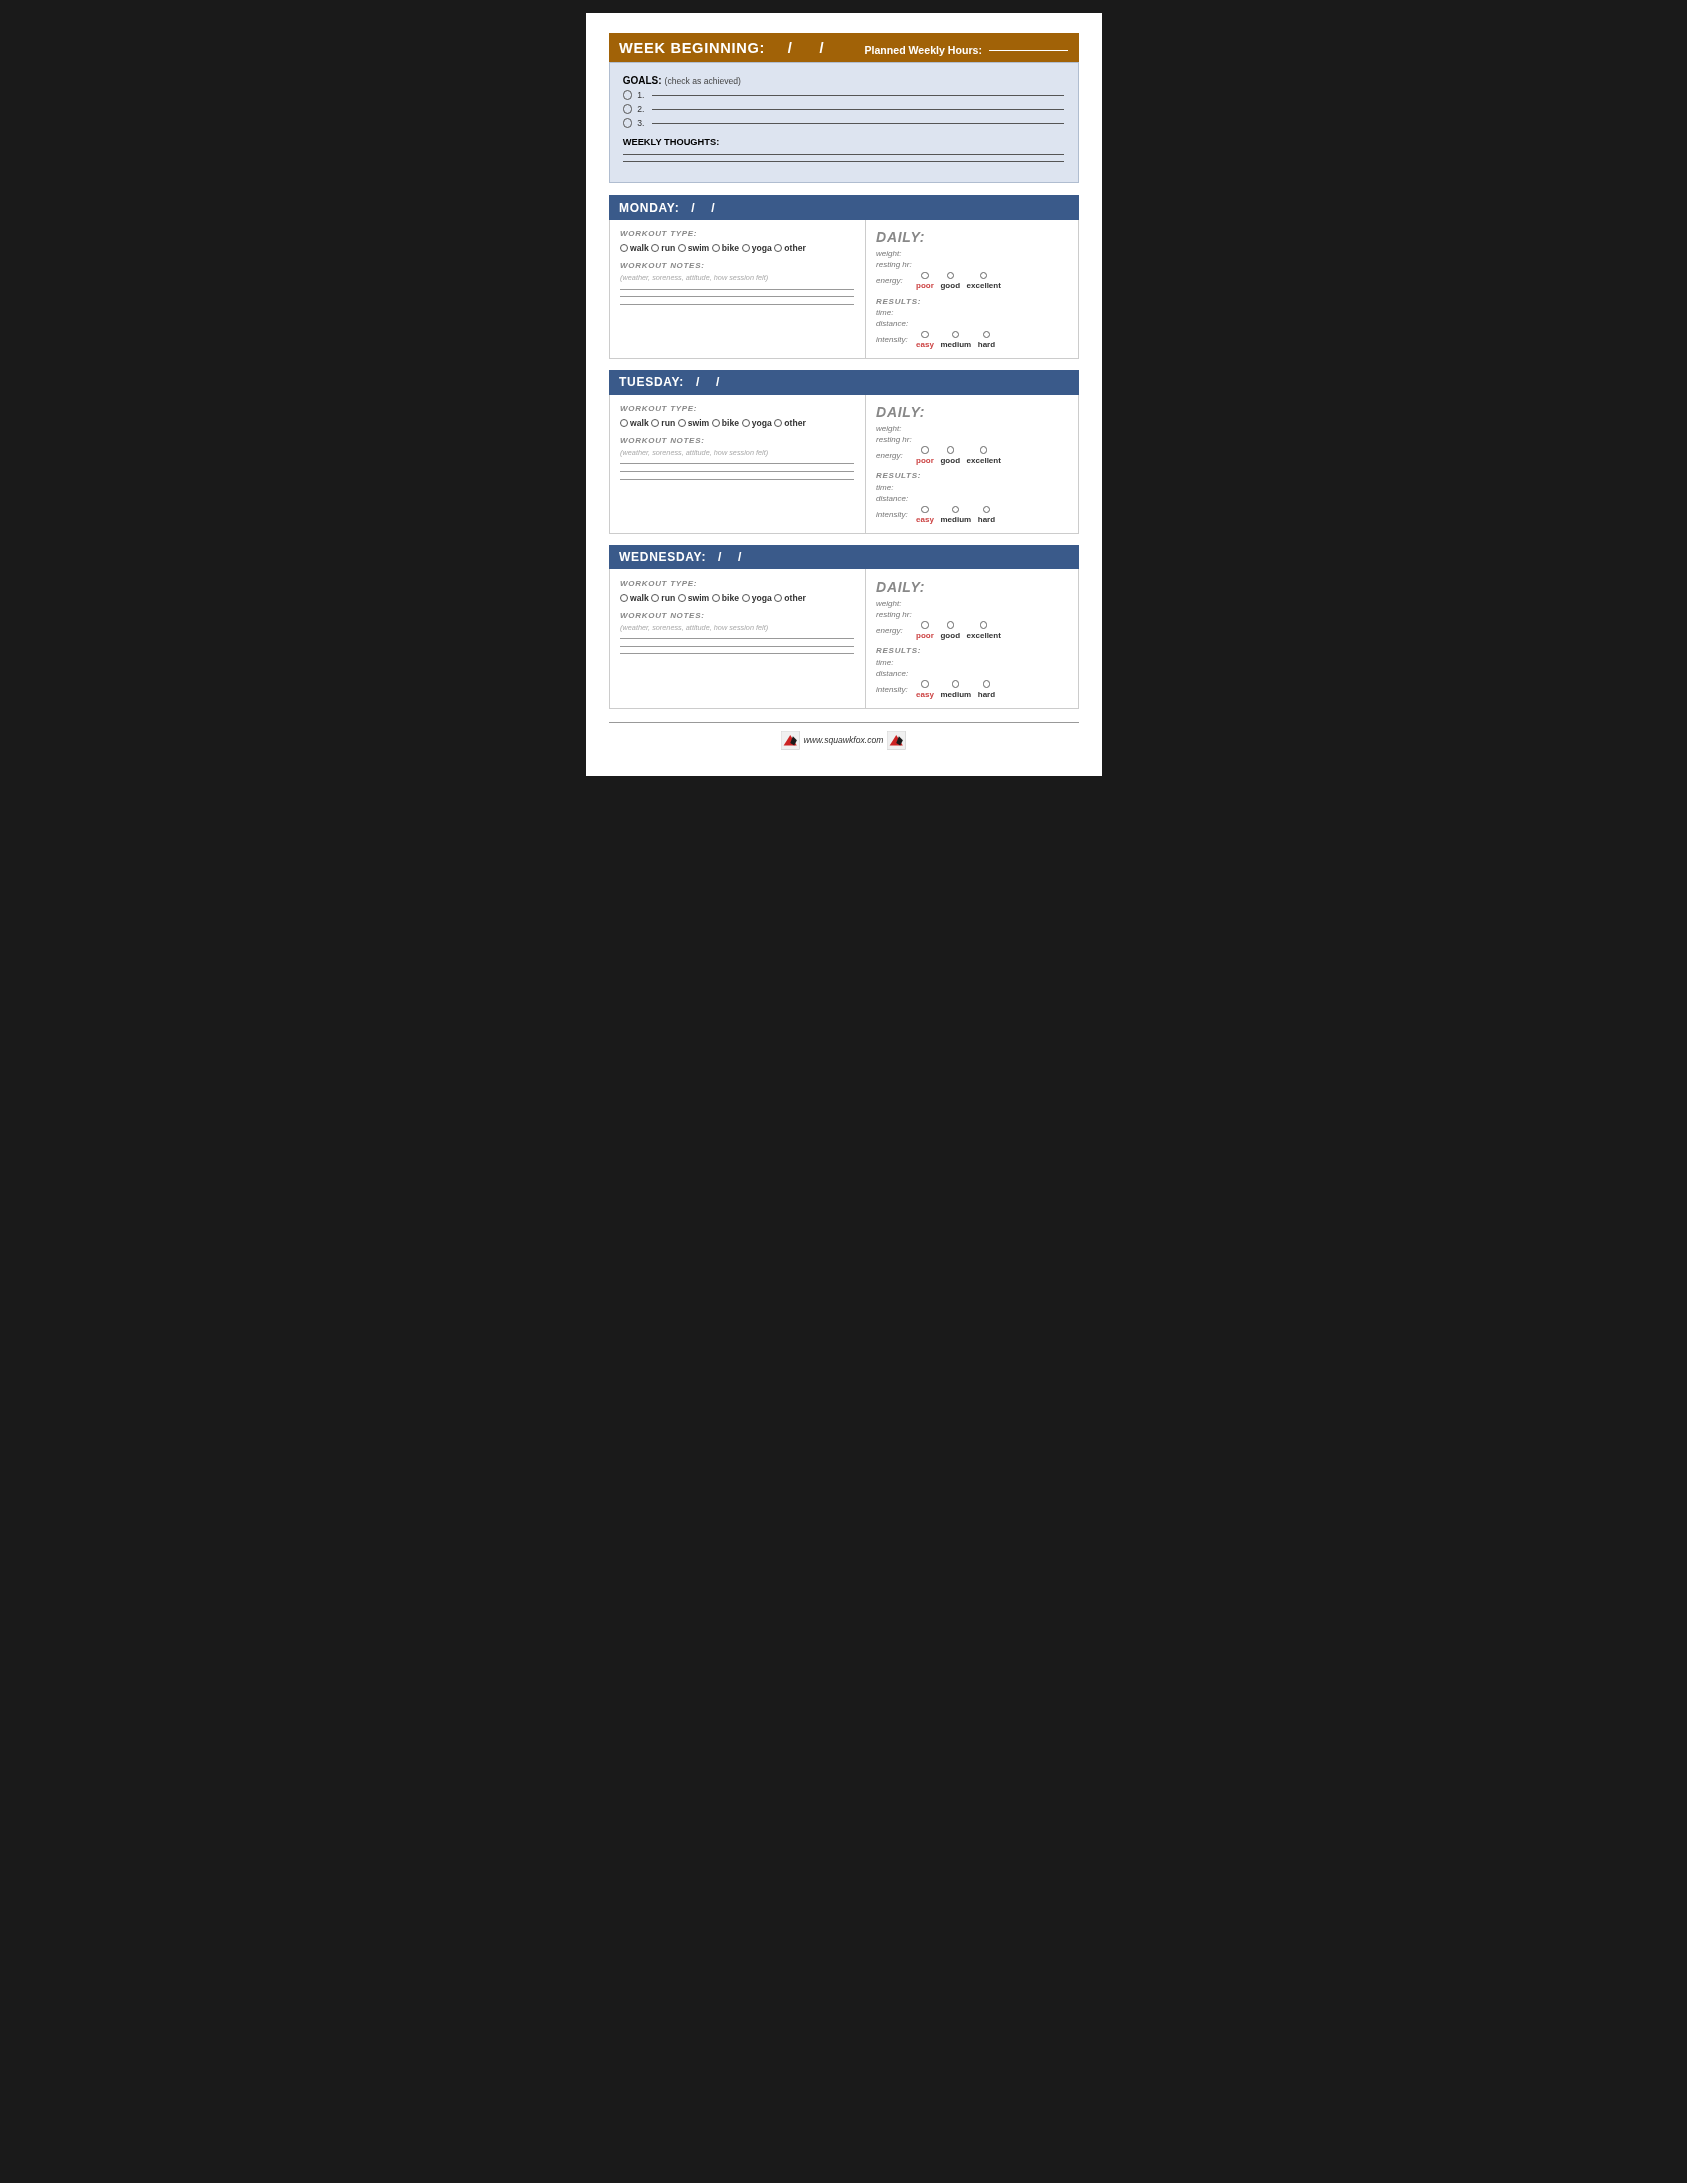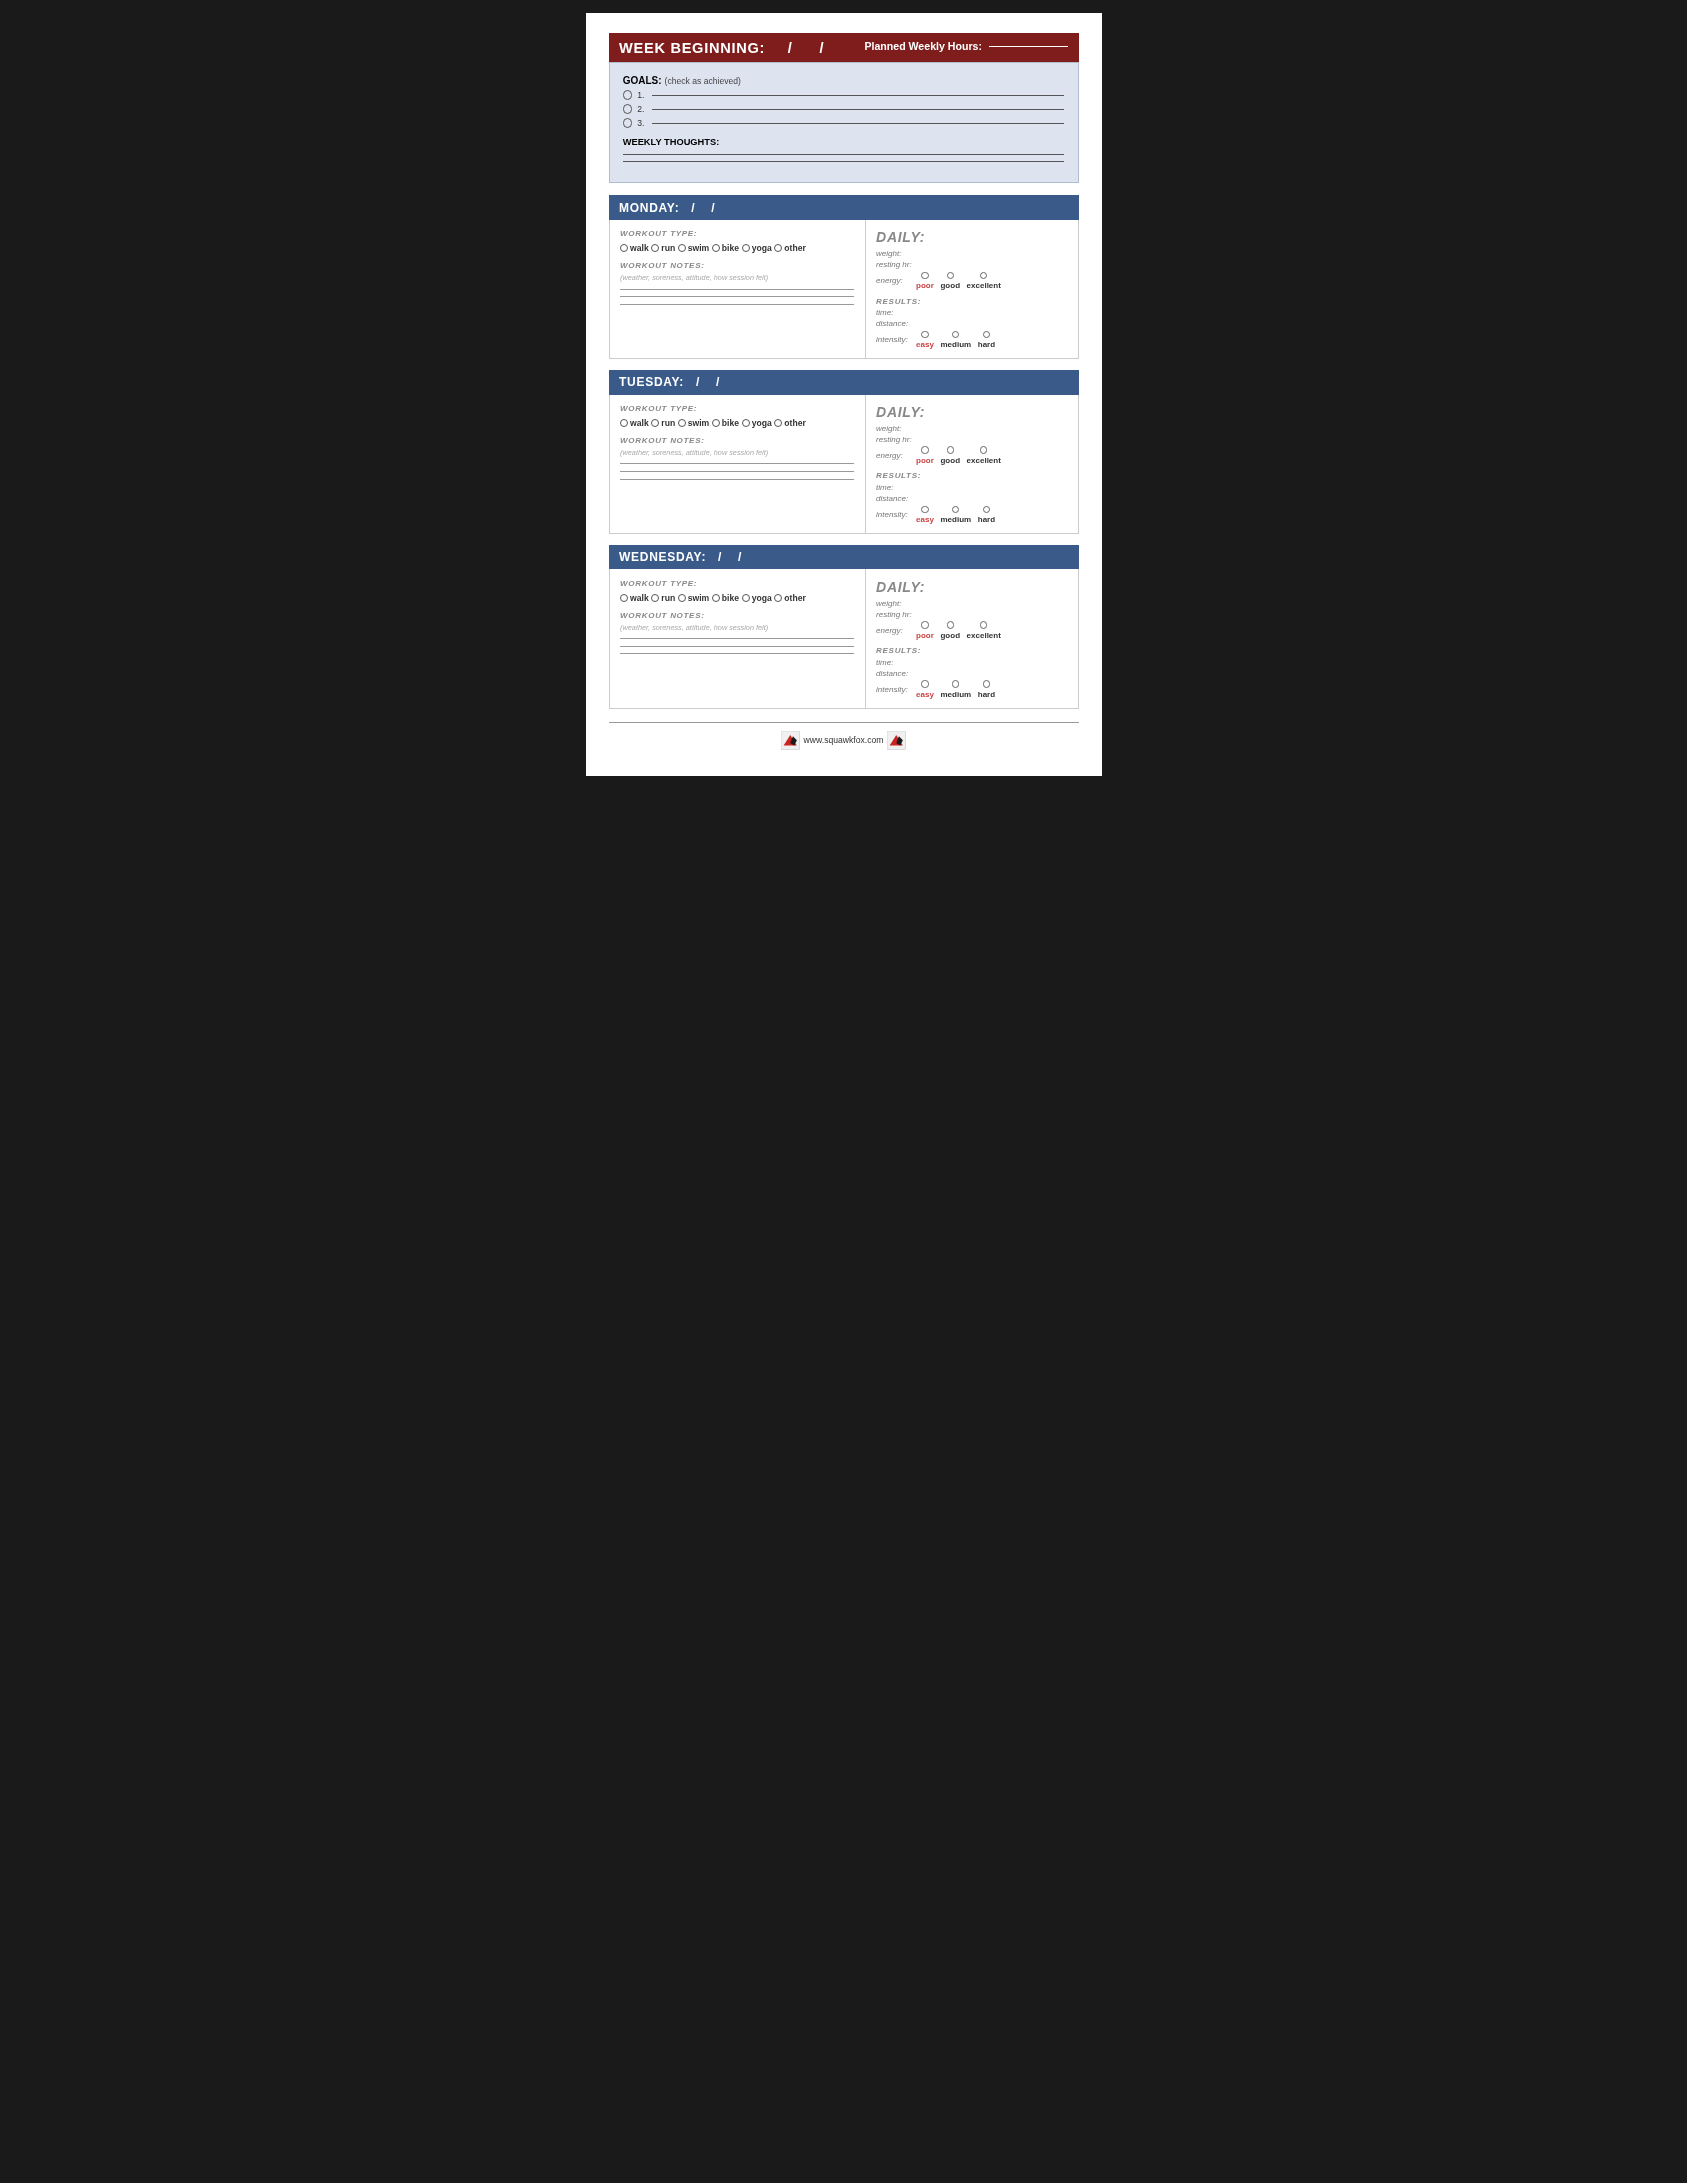--- a/index.html
+++ b/index.html
@@ -15,25 +15,25 @@
     }
 
     .page {
       background: #ffffff;
       width: 516px;
       padding: 20px 23px 26.5px 23px;
     }
 
     
     .week-header {
-      background: #7f1d1d;
+      background: #a16207;
       color: #ffffff;
       padding: 6.6px 10.6px;
       display: flex;
-      align-items: flex-start;
+      align-items: flex-end;
       margin-bottom: 0;
     }
 
     .week-header-title {
       font-size: 14.6px;
       font-weight: 900;
       letter-spacing: 0.7px;
       color: #ffffff;
     }
 
@@ -343,20 +343,21 @@
     }
 
     .footer-logo {
       width: 18.5px;
       height: 18.5px;
     }
 
     .footer-url {
       font-size: 8.6px;
       color: #333;
+      font-style: italic;
     }
   </style>
 </head>
 <body>
 
 <div class="page">
 
   <div class="week-header">
     <span class="week-header-title">WEEK BEGINNING:</span>
     <span class="week-header-slashes">&nbsp;/&nbsp;&nbsp;/</span>

